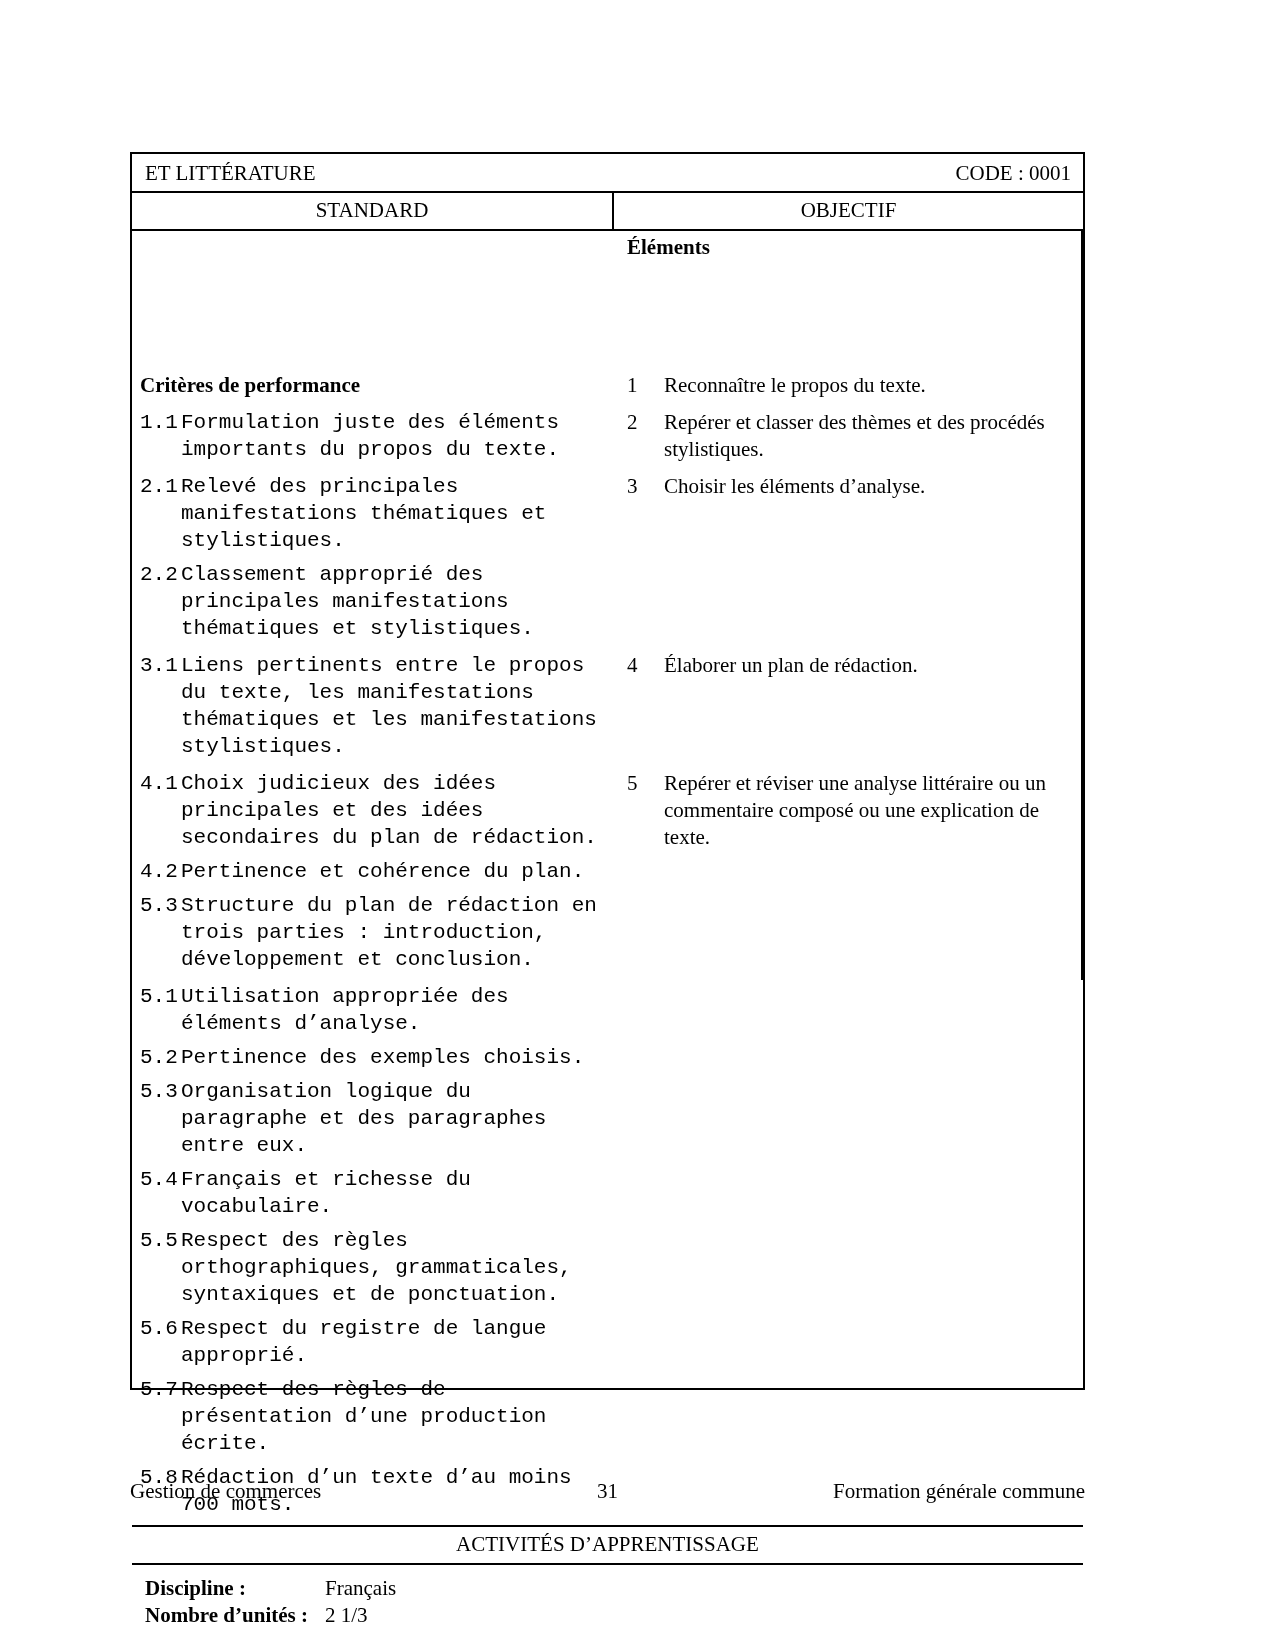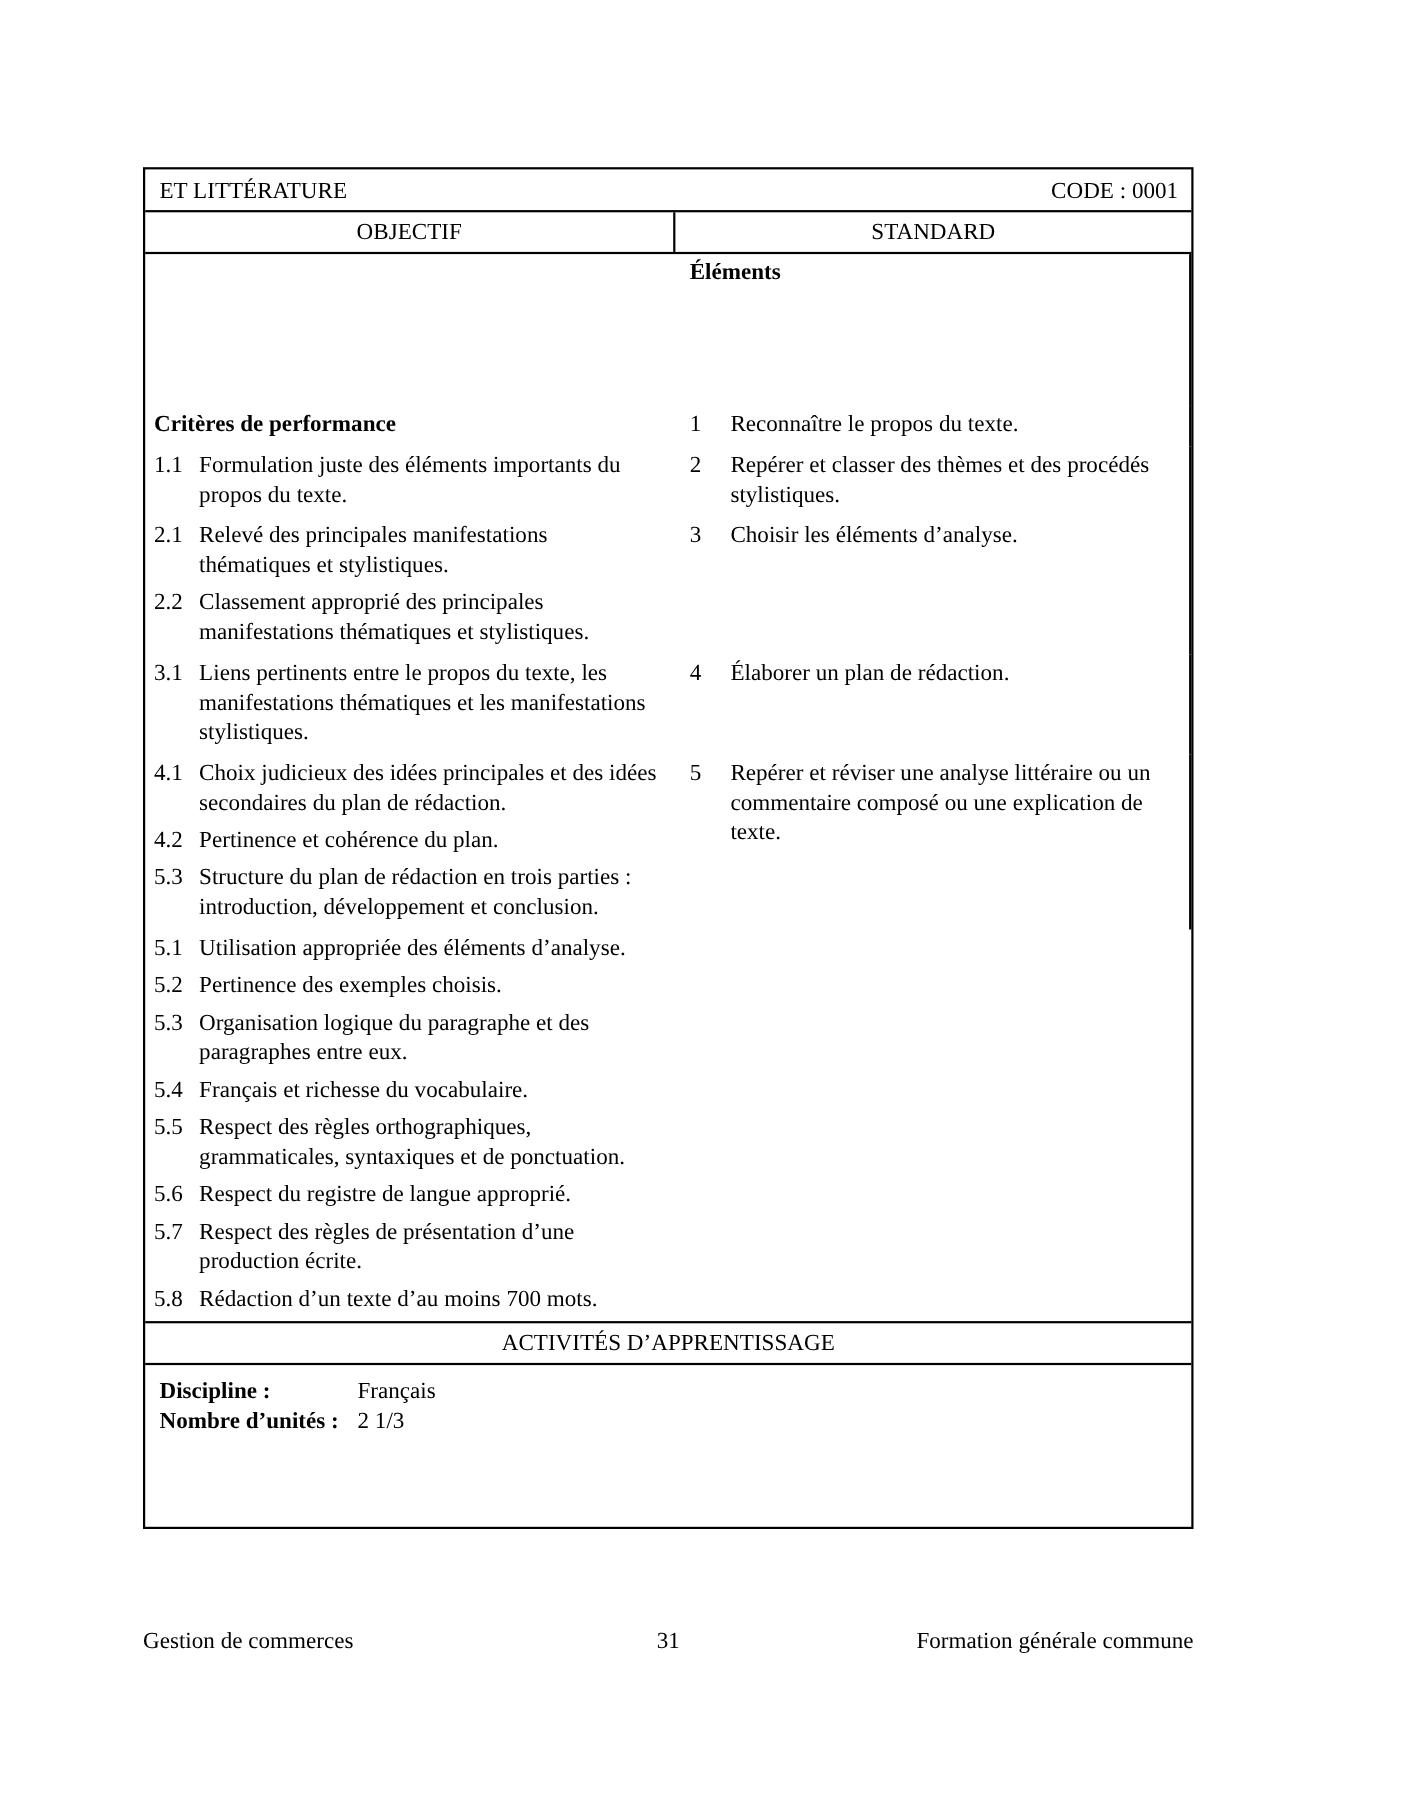--- a/index.html
+++ b/index.html
@@ -38,21 +38,21 @@
                         minmax(115px, auto) minmax(83px, auto) minmax(152px, auto) auto;
   }
   .cell { padding: 3px 14px 0 13px; }
   .cell.left  { border-right: 2px solid #000; }
   .cell.right { padding-left: 8px; }
 
   .mb-blank { margin-bottom: 27px; }
 
   .item { display: grid; margin-bottom: 7px; }
   .item.el { grid-template-columns: 37px 1fr; }
-  .item.cr { grid-template-columns: 41px 1fr; }
+  .item.cr { grid-template-columns: 41px 1fr; font-family: Liberation Mono, monospace; }
 
   
   .activites {
     border-top: 2px solid #000; border-bottom: 2px solid #000;
     text-align: center; padding: 4px 0 5px 0;
   }
 
   
   .details { padding: 10px 14px 0 13px; }
   .drow { display: grid; grid-template-columns: 180px 1fr; }
@@ -74,22 +74,22 @@
 <div class="doc-table">
 
   <div class="title-row">
     <div class="title-line2">
       <span>ET LITTÉRATURE</span>
       <span>CODE : 0001</span>
     </div>
   </div>
 
   <div class="colheads">
+    <div>STANDARD</div>
     <div>OBJECTIF</div>
-    <div>STANDARD</div>
   </div>
 
   <div class="content">
 
     <div class="cell right"></div>
 
     <div class="cell left bold">Éléments</div>
     <div class="cell right bold">Critères de performance</div>
 
     <div class="cell left">

